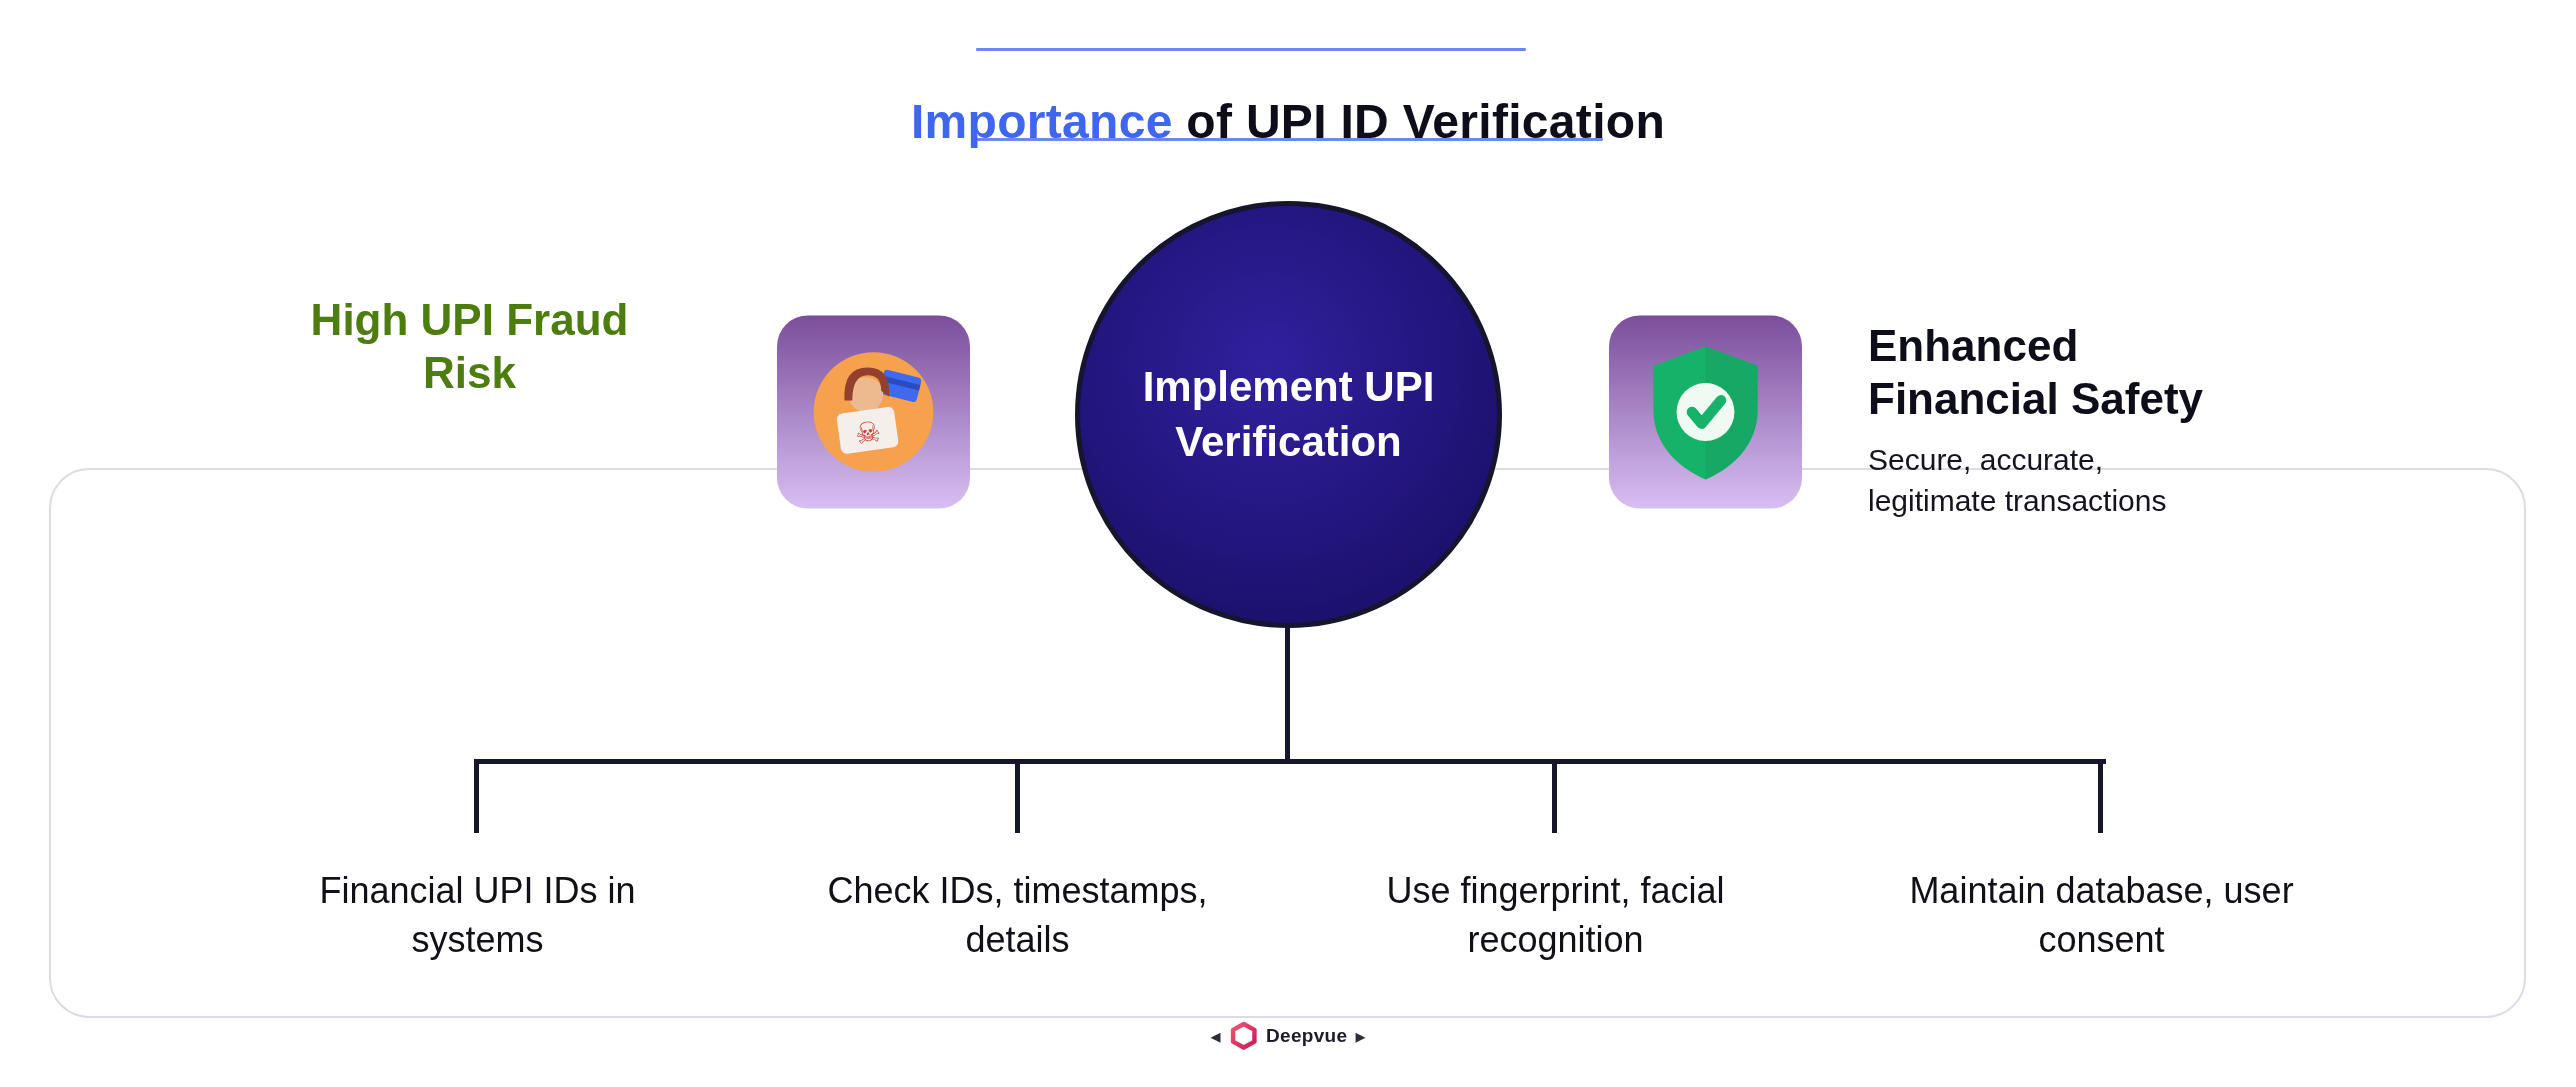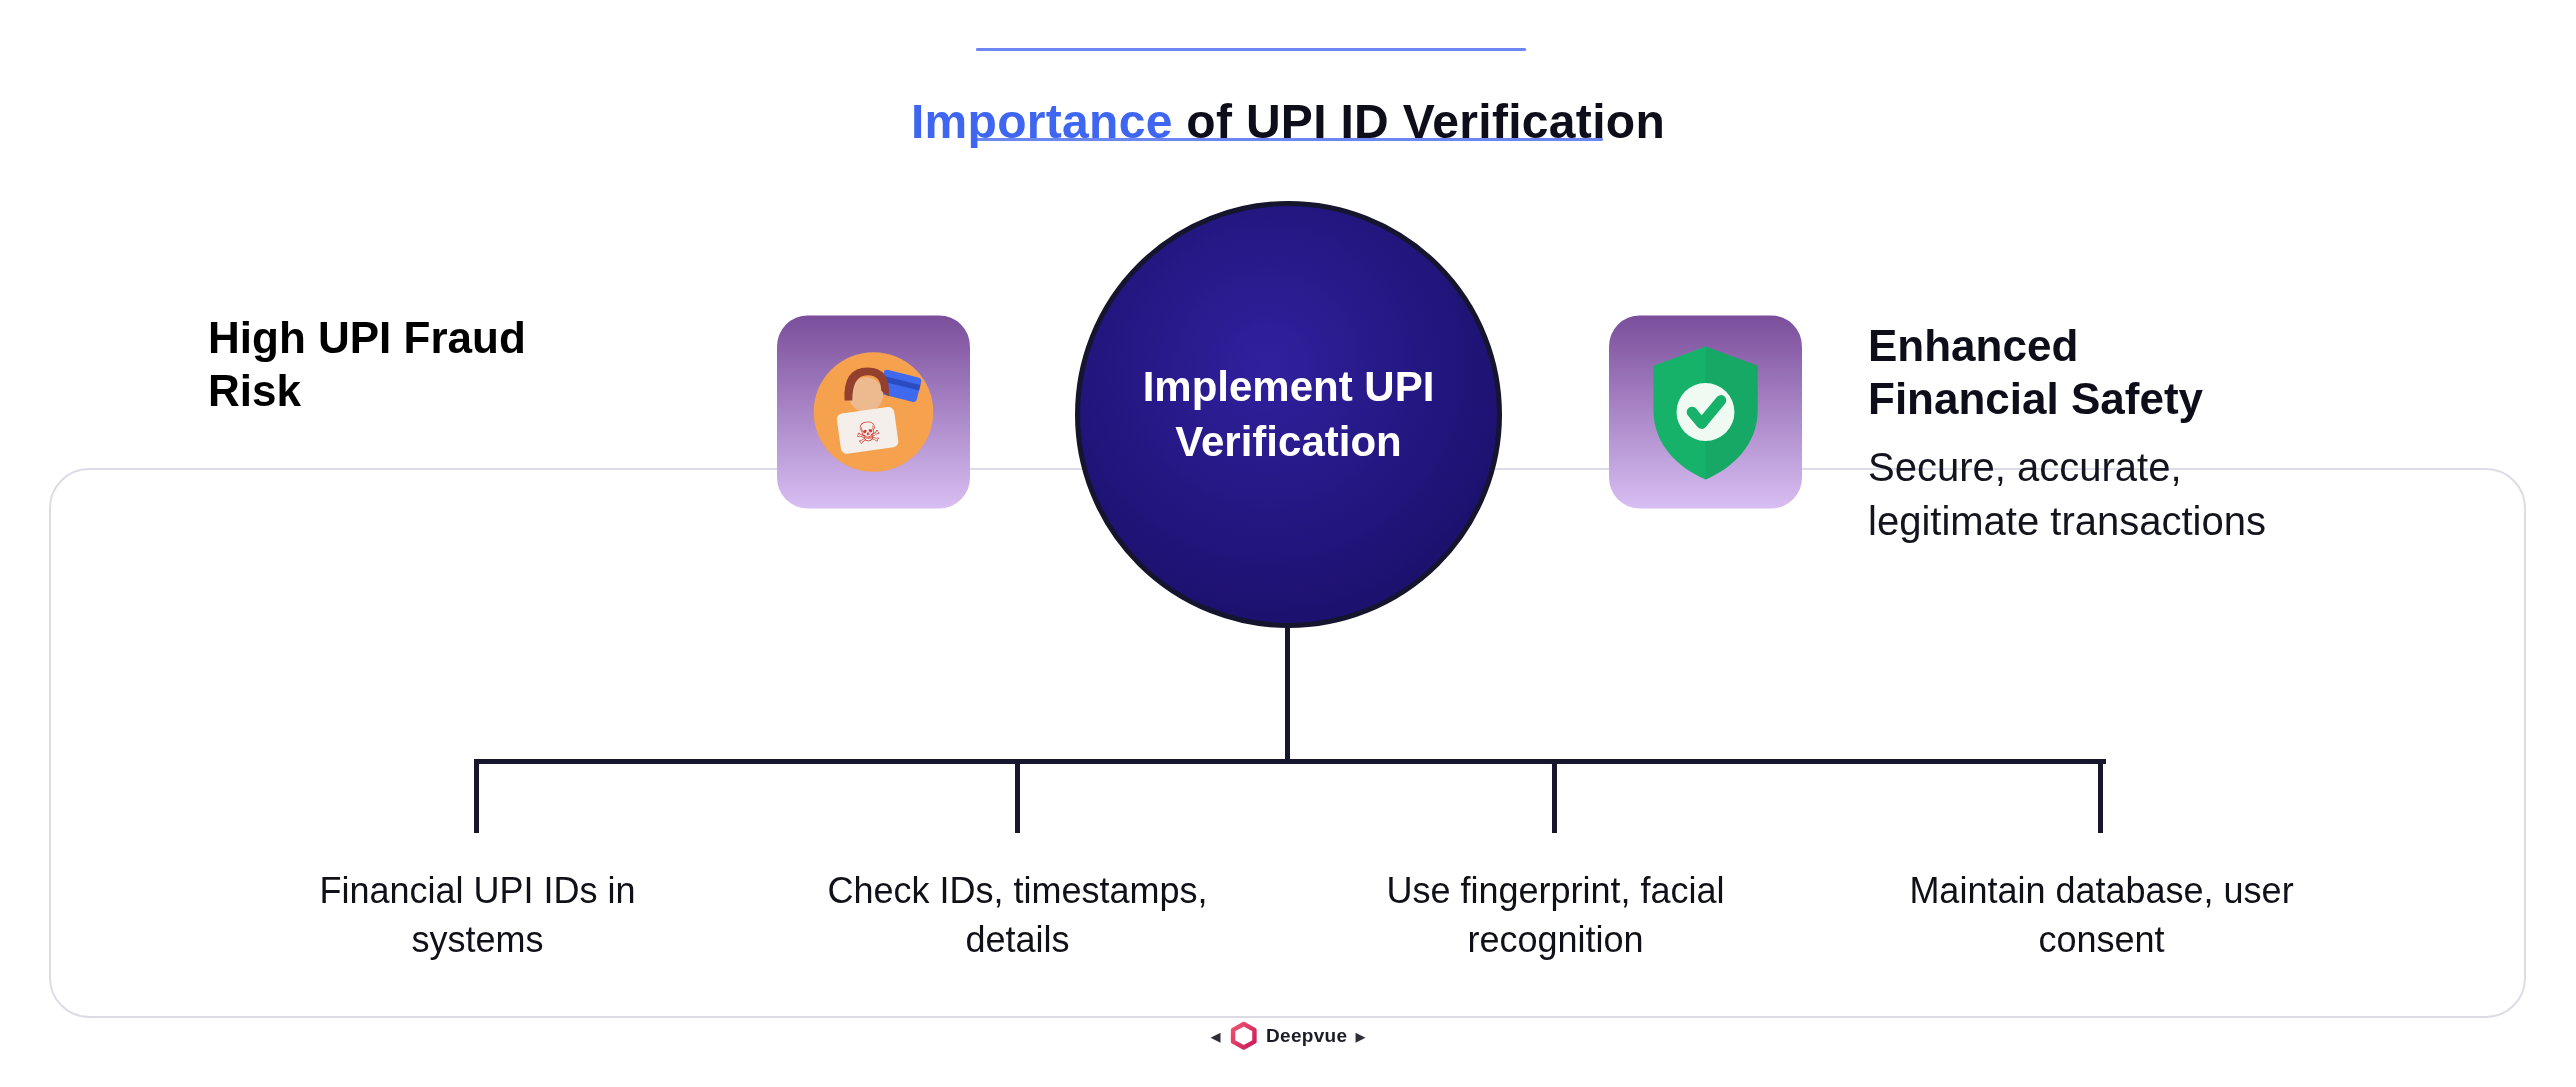--- a/index.html
+++ b/index.html
@@ -30,34 +30,34 @@
   }
 
   
   .panel{
     position:absolute;left:49px;top:468px;width:2477px;height:550px;
     border:2px solid #DCDCE6;border-radius:40px;background:#ffffff;z-index:0;box-sizing:border-box;
   }
 
   
   .h-left{
-    position:absolute;right:1845px;top:312px;width:523px;text-align:left;
-    font-size:44px;font-weight:bold;color:#000000;white-space:pre-line;line-height:1.2;z-index:2;
+    position:absolute;right:1845px;top:294px;width:523px;text-align:center;
+    font-size:44px;font-weight:bold;color:#4d7c0f;white-space:pre-line;line-height:1.2;z-index:2;
   }
   .sub-left{
     position:absolute;right:1845px;top:440px;width:523px;text-align:right;
     font-size:36px;color:#14141F;white-space:pre-line;line-height:1.35;z-index:2;
   }
   .h-right{
     position:absolute;left:1868px;top:294px;width:523px;text-align:left;
     font-size:44px;font-weight:bold;color:#0E0E1A;white-space:pre-line;line-height:1.2;z-index:2;margin-top:26px;
   }
   .sub-right{
     position:absolute;left:1868px;top:440px;width:523px;text-align:left;
-    font-size:40px;color:#14141F;white-space:pre-line;line-height:1.35;z-index:2;
+    font-size:30px;color:#14141F;white-space:pre-line;line-height:1.35;z-index:2;
   }
 
   
   .icon-card{position:absolute;width:193px;height:196px;z-index:3;}
   .icon-card.left{left:777px;top:314px;}
   .icon-card.right{left:1609px;top:314px;}
   .icon-card svg{width:100%;height:100%;display:block;}
 
   
   .connector{position:absolute;background:#16162C;z-index:1;}

